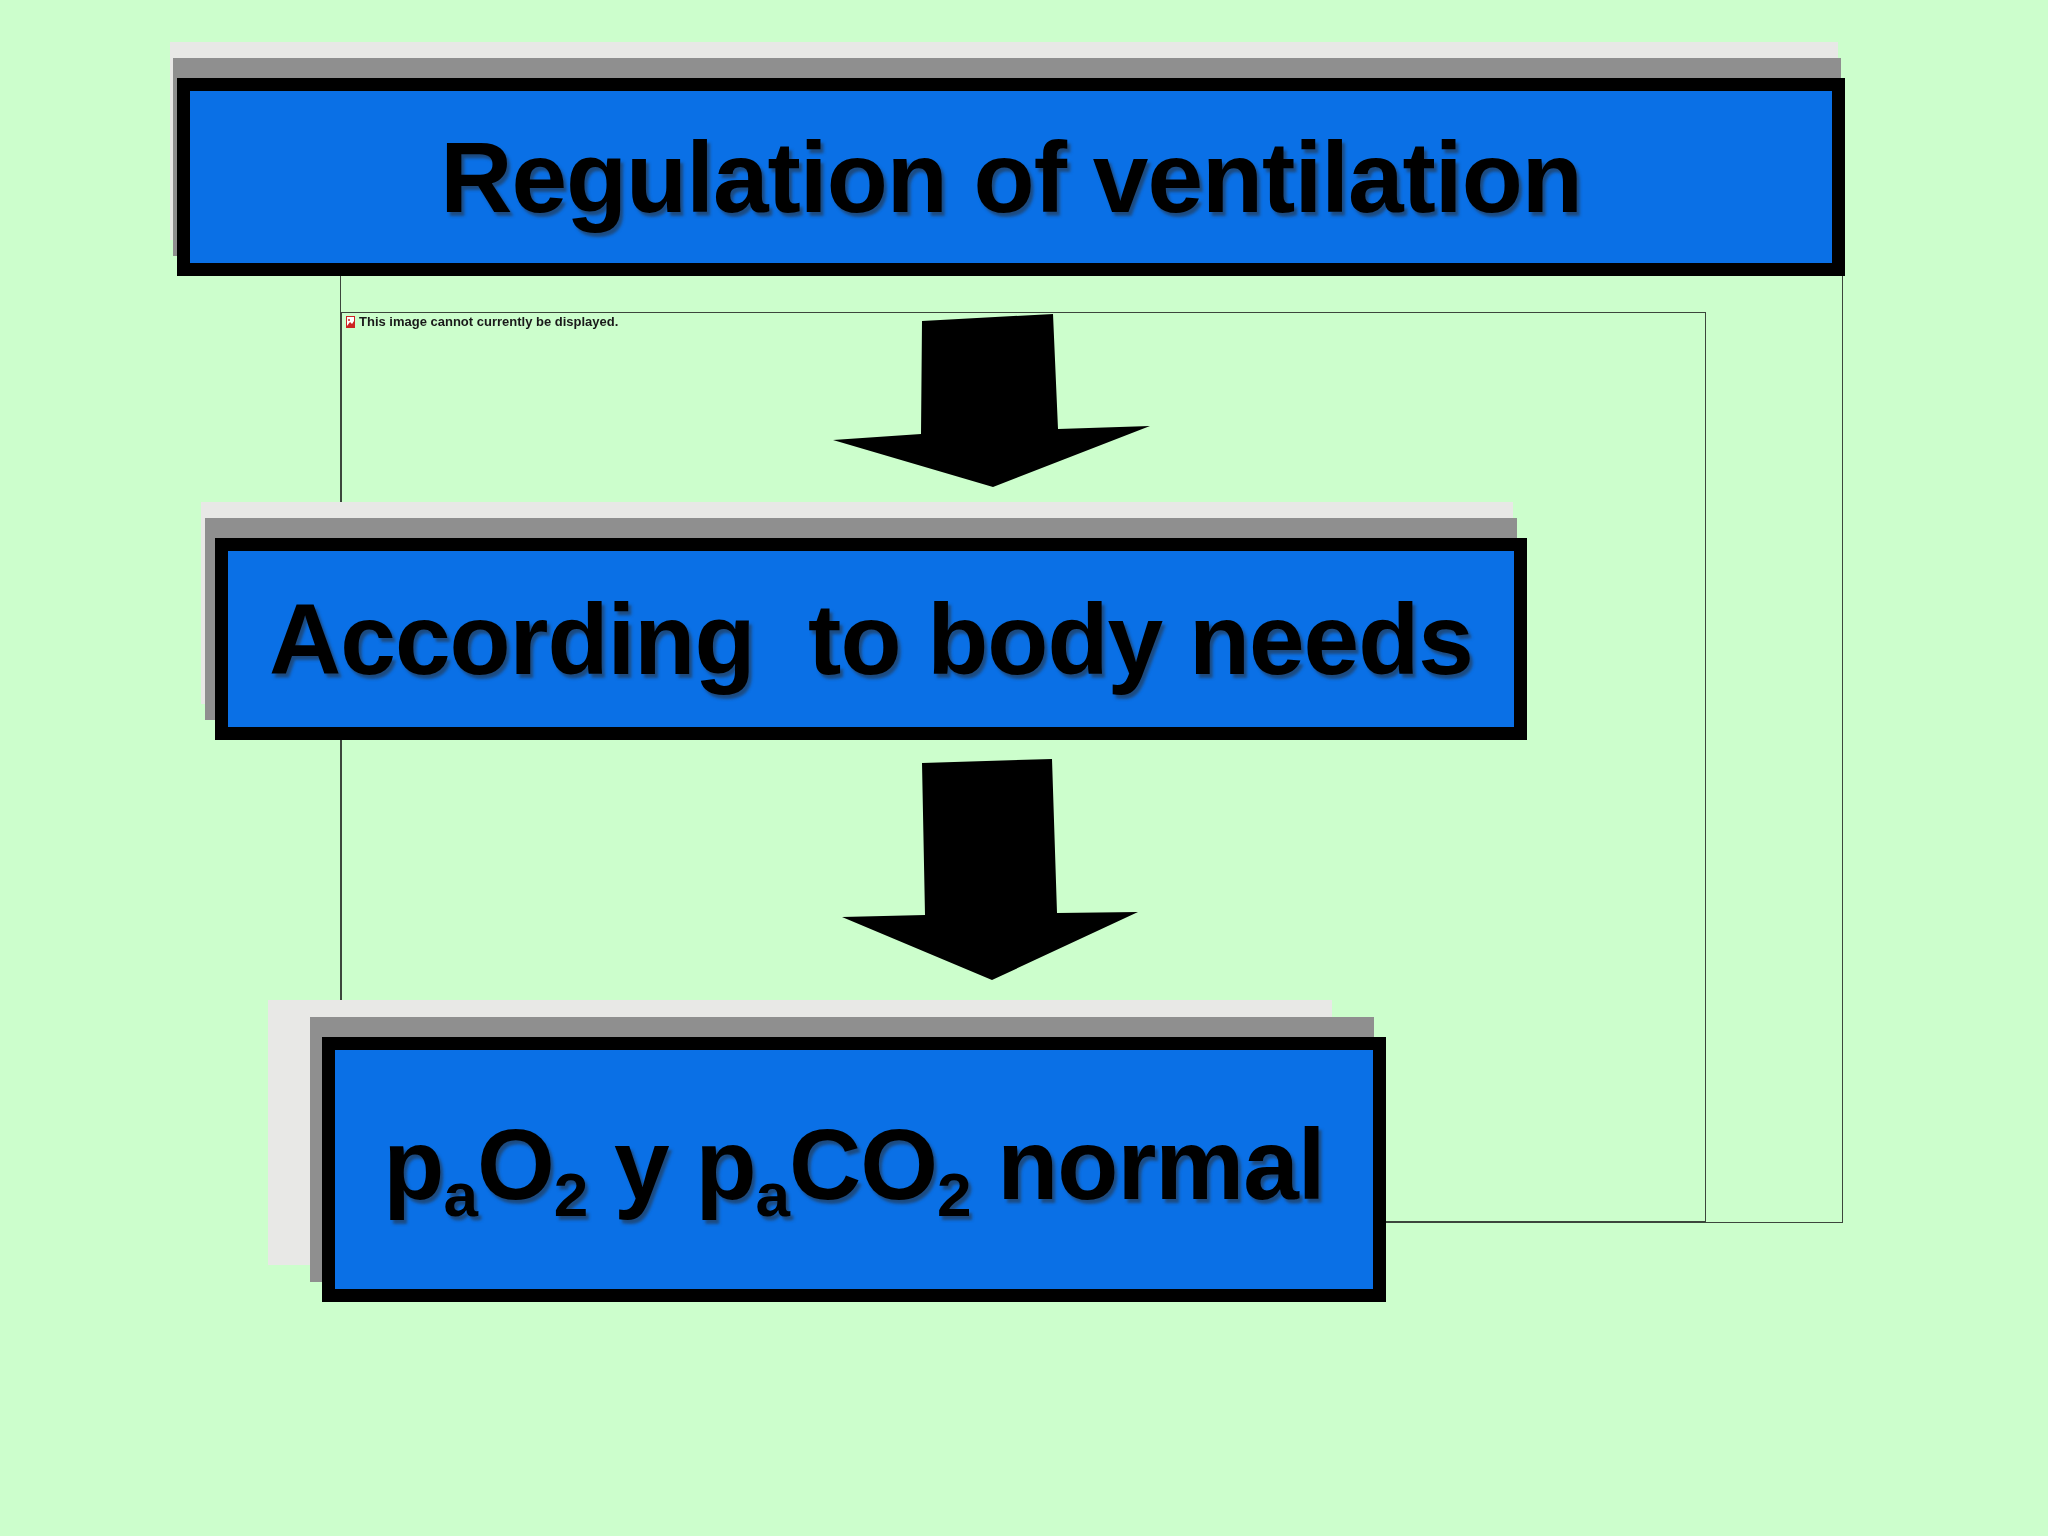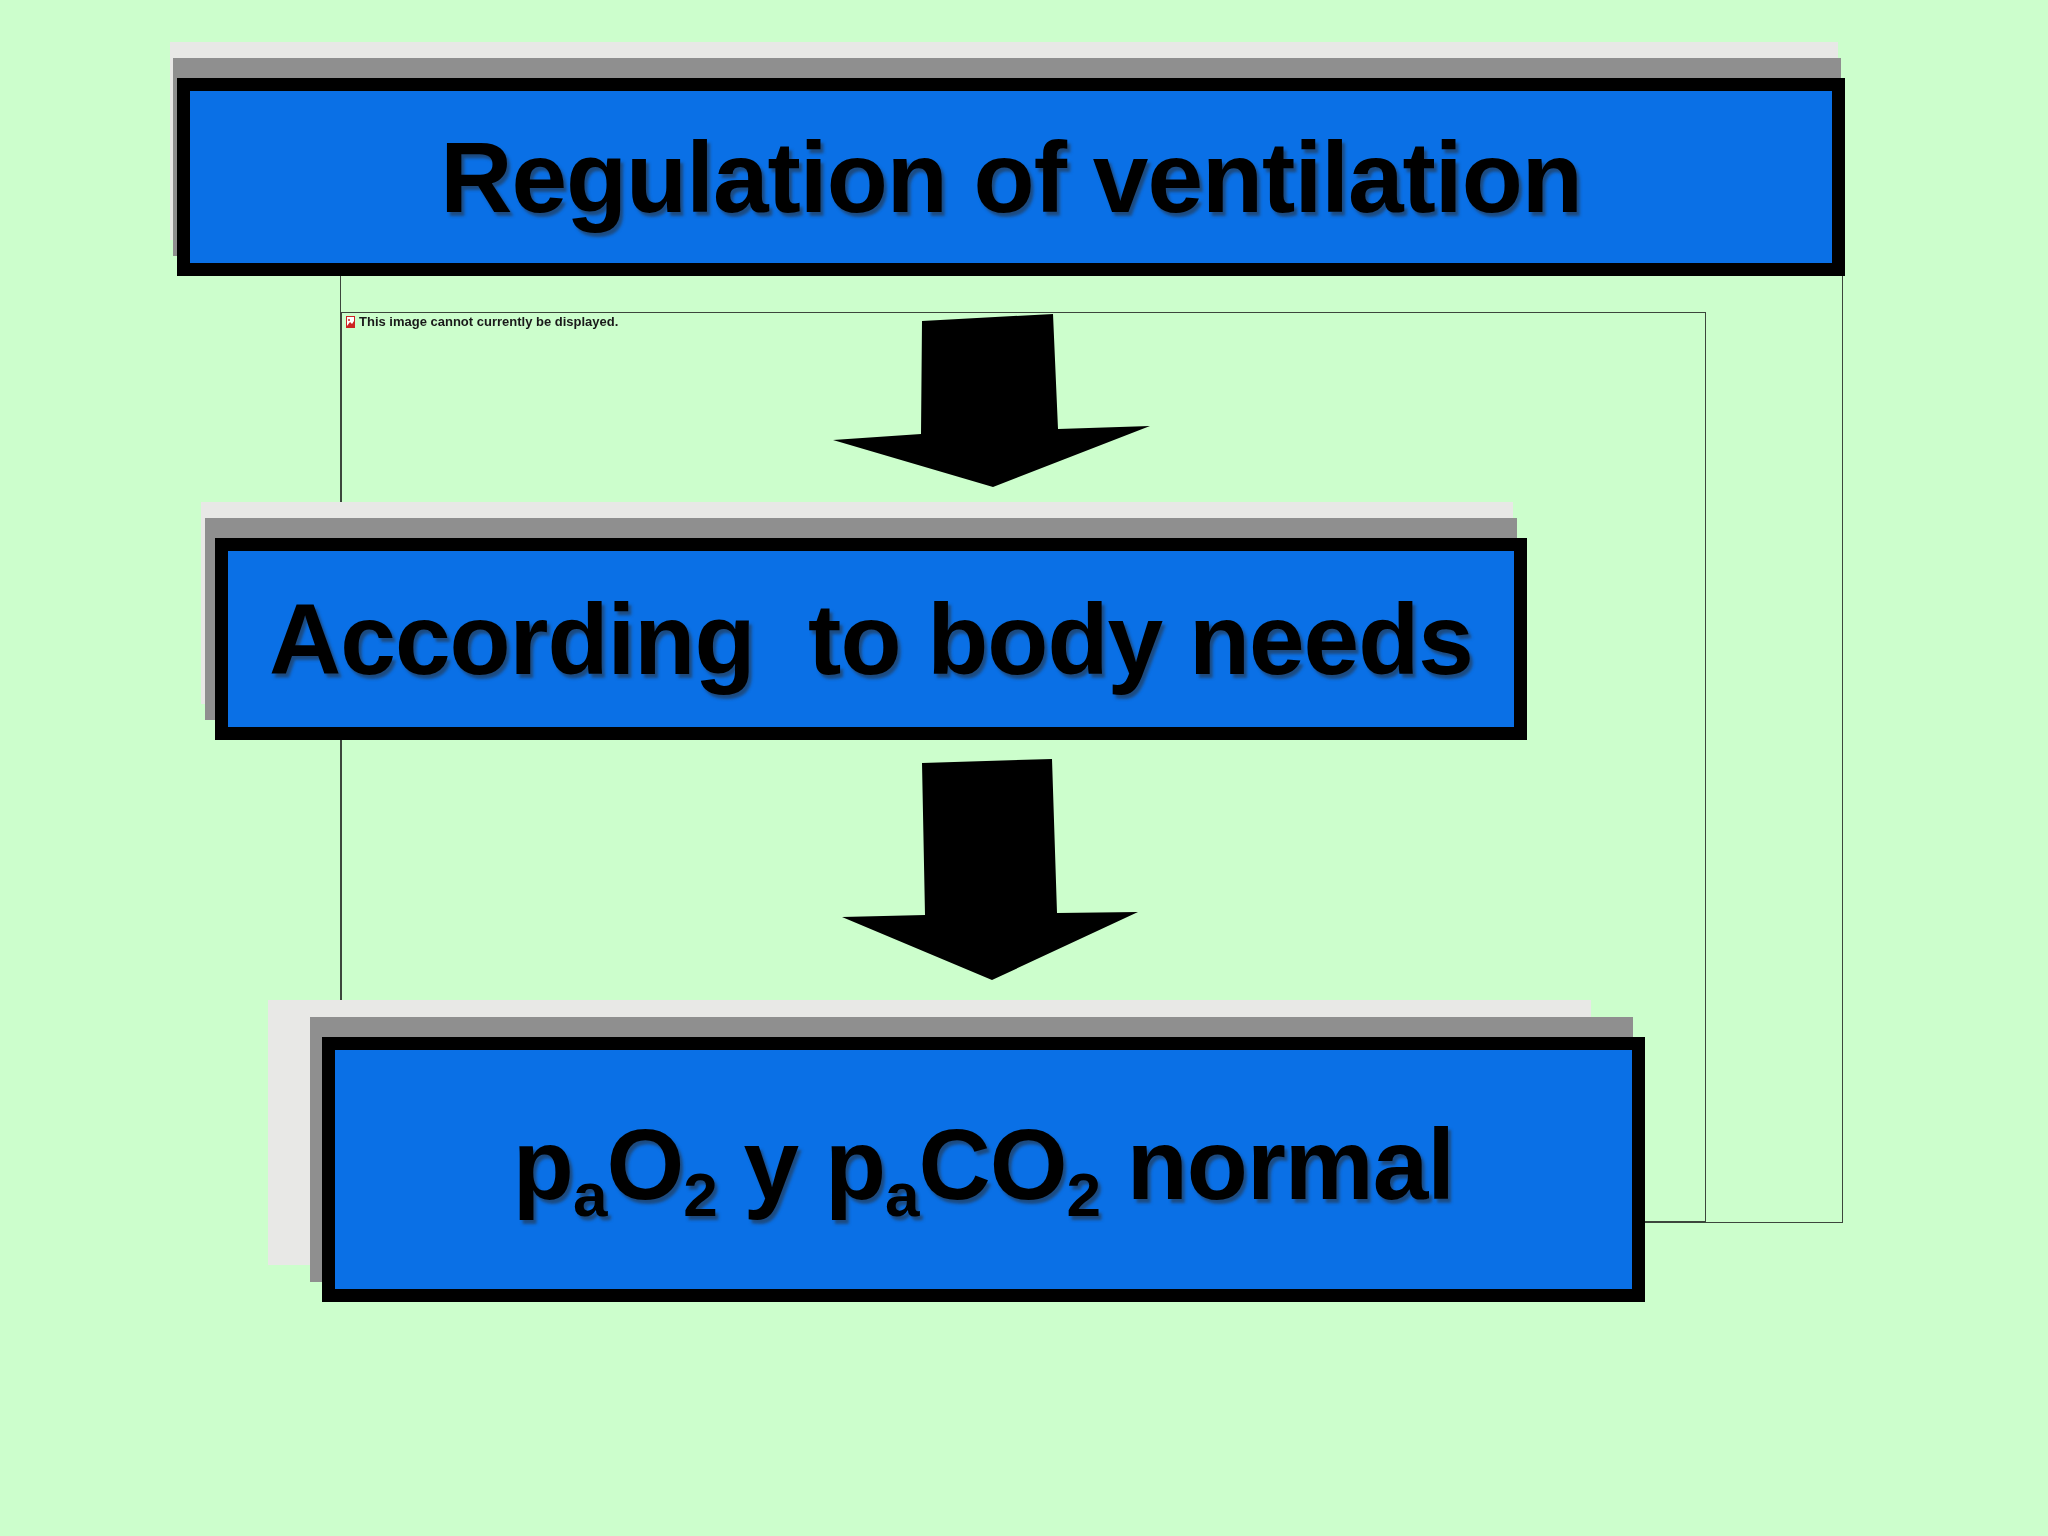--- a/index.html
+++ b/index.html
@@ -40,21 +40,21 @@
   .sub{font-size:0.62em; vertical-align:-0.28em;}
 
   #box-regulation{left:177px; top:78px;  width:1668px; height:198px;}
   #box-regulation .shadow-light{transform:translate(-7px,-36px);}
   #box-regulation .shadow-gray {transform:translate(-4px,-20px);}
 
   #box-body-needs{left:215px; top:538px; width:1312px; height:202px;}
   #box-body-needs .shadow-light{transform:translate(-14px,-36px);}
   #box-body-needs .shadow-gray {transform:translate(-10px,-20px);}
 
-  #box-normal{left:322px; top:1037px; width:1323px; height:265px;}
+  #box-normal{left:322px; top:1037px; width:1064px; height:265px;}
   #box-normal .shadow-light{transform:translate(-54px,-37px);}
   #box-normal .shadow-gray {transform:translate(-12px,-20px);}
 
   
   #arrows{position:absolute; left:0; top:0; z-index:4; pointer-events:none;}
 </style>
 </head>
 <body>
 
 <div id="slide">

